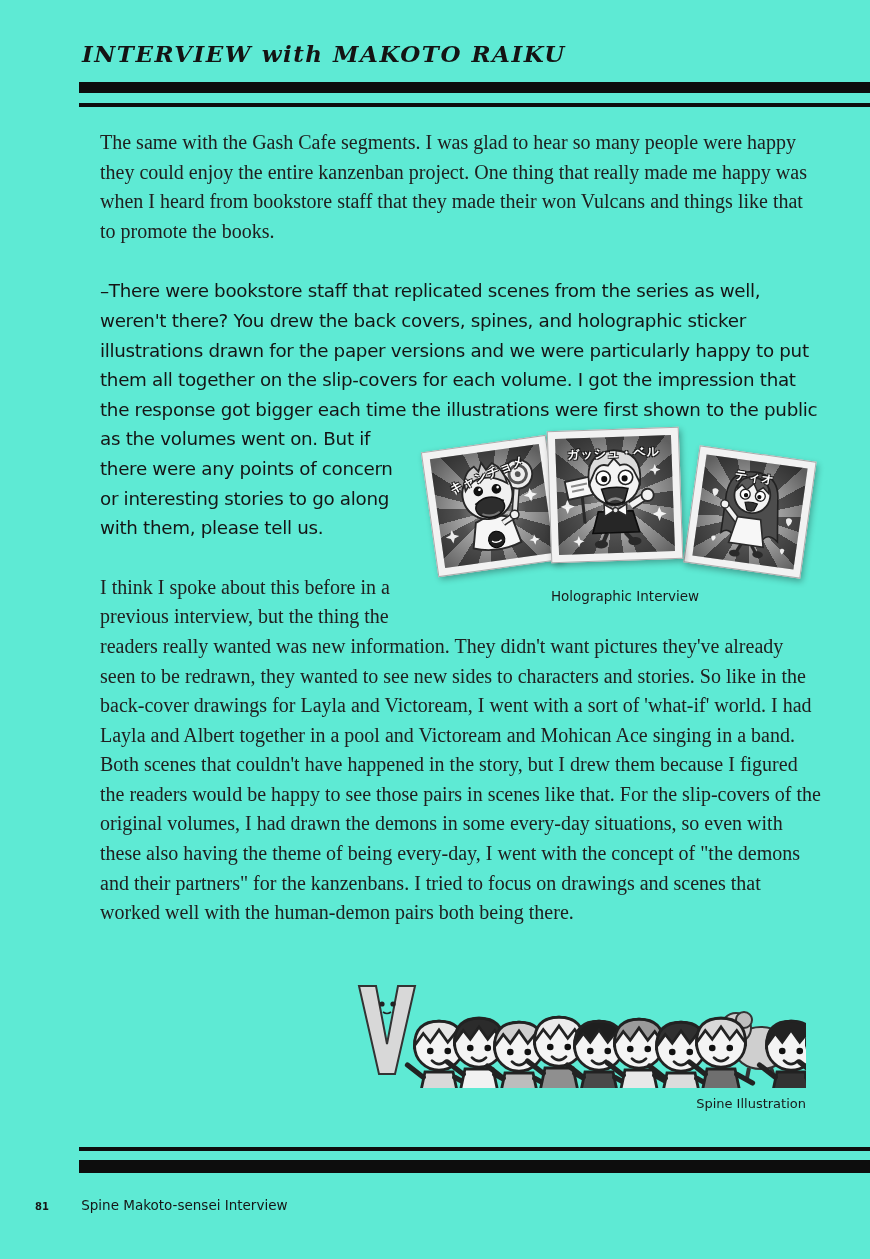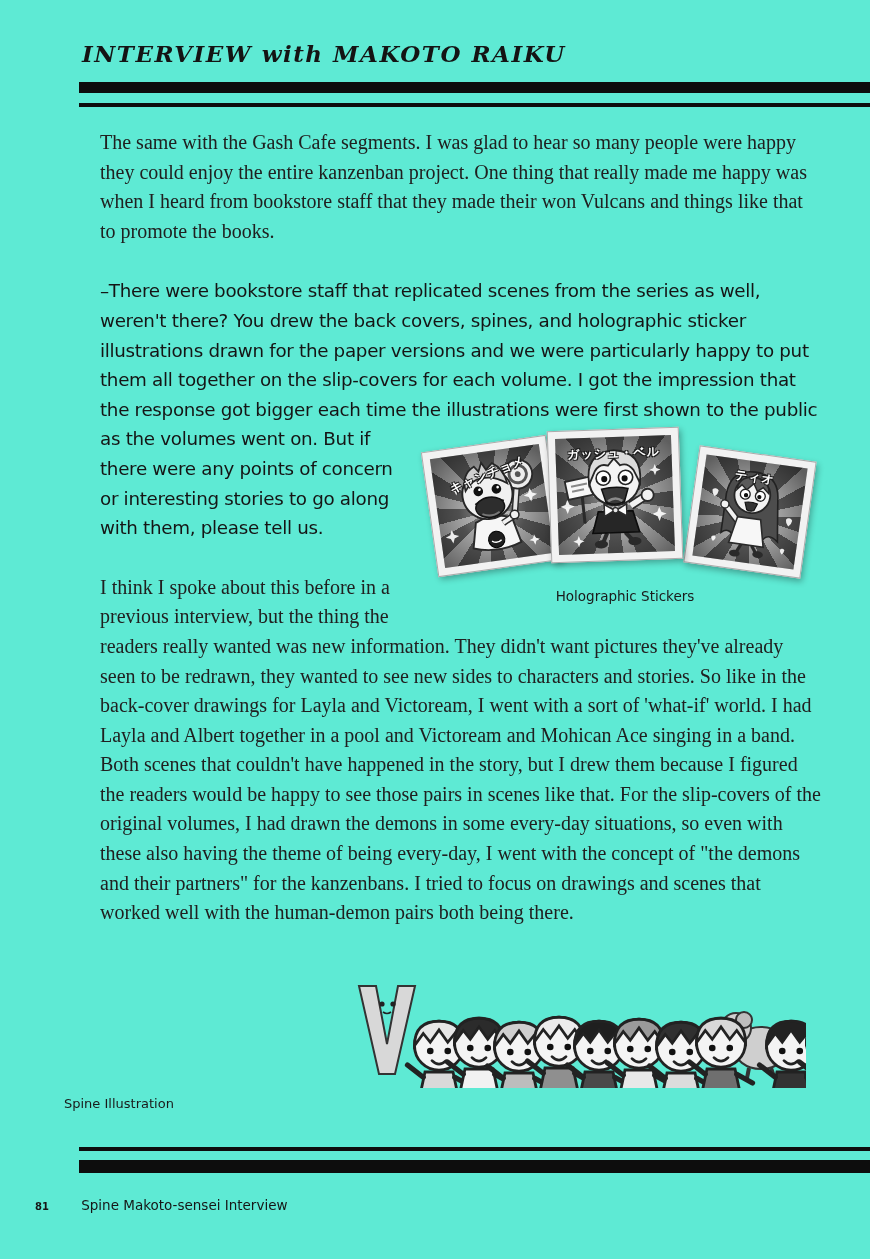--- a/index.html
+++ b/index.html
@@ -42,21 +42,21 @@
   .s-left .sticker-label{transform:rotate(-14deg);top:16px;}
   .s-mid{left:120px;top:0;width:132px;height:132px;transform:rotate(-2deg);z-index:2;}
   .s-right{left:262px;top:24px;width:118px;height:118px;transform:rotate(8deg);z-index:1;}
   .fig-caption{position:absolute;bottom:0;left:0;right:0;display:block;text-align:center;
     font-family:"DejaVu Sans","Liberation Sans",sans-serif;font-size:13.5px;font-weight:500;
     color:#1a1a1a;letter-spacing:0;}
 
   
   .spine{position:absolute;left:64px;top:976px;width:742px;margin:0;}
   .spine svg{display:block;width:742px;height:112px;}
-  .spine figcaption{margin-top:8px;text-align:left;
+  .spine figcaption{margin-top:8px;text-align:right;
     font-family:"DejaVu Sans","Liberation Sans",sans-serif;font-size:13px;font-weight:500;
     color:#1a1a1a;}
 
   
   .footer{position:absolute;left:35px;top:1197px;
     font-family:"DejaVu Sans","Liberation Sans",sans-serif;font-size:13.5px;color:#161616;}
   .pagenum{font-weight:700;font-size:10px;margin-right:28px;}
 </style>
 </head>
 <body>
@@ -165,21 +165,21 @@
             <path d="M39,34 Q40,19 57,18 Q74,19 75,34 L68,28 L62,33 L57,25 L50,33 L44,28 Z" fill="#5a5a5a" stroke="#262626" stroke-width="1.6"></path>
             <circle cx="49" cy="38" r="5.5" fill="#fff" stroke="#222" stroke-width="1.5"></circle>
             <circle cx="66" cy="38" r="5.5" fill="#fff" stroke="#222" stroke-width="1.5"></circle>
             <circle cx="50" cy="39" r="2.4" fill="#111"></circle>
               <circle cx="65" cy="39" r="2.4" fill="#111"></circle>
             <path d="M50,47 Q57,45 64,47 L61,55 Q57,57 53,55 Z" fill="#333" stroke="#111" stroke-width="1.3"></path>
           </svg>
           <span class="sticker-label">ティオ</span>
         </span>
 
-        <span class="fig-caption">Holographic Stickers</span>
+        <span class="fig-caption">Holographic Interview</span>
       </span><span>the public as the volumes went on. But if there were any points of concern or interesting stories to go along with them, please tell us.</span></p>
 
     <p class="serif">I think I spoke about this before in a previous interview, but the thing the readers really wanted was new information. They didn't want pictures they've already seen to be redrawn, they wanted to see new sides to characters and stories. So like in the back-cover drawings for Layla and Victoream, I went with a sort of 'what-if' world. I had Layla and Albert together in a pool and Victoream and Mohican Ace singing in a band. Both scenes that couldn't have happened in the story, but I drew them because I figured the readers would be happy to see those pairs in scenes like that. For the slip-covers of the original volumes, I had drawn the demons in some every-day situations, so even with these also having the theme of being every-day, I went with the concept of "the demons and their partners" for the kanzenbans. I tried to focus on drawings and scenes that worked well with the human-demon pairs both being there.</p>
   </div>
 
   <figure class="spine">
     <svg viewBox="0 0 742 112">
       <defs>
         <symbol id="runner" viewBox="0 0 44 64" overflow="visible">
           <g stroke="#222" stroke-width="1.6" stroke-linecap="round" fill="none">

